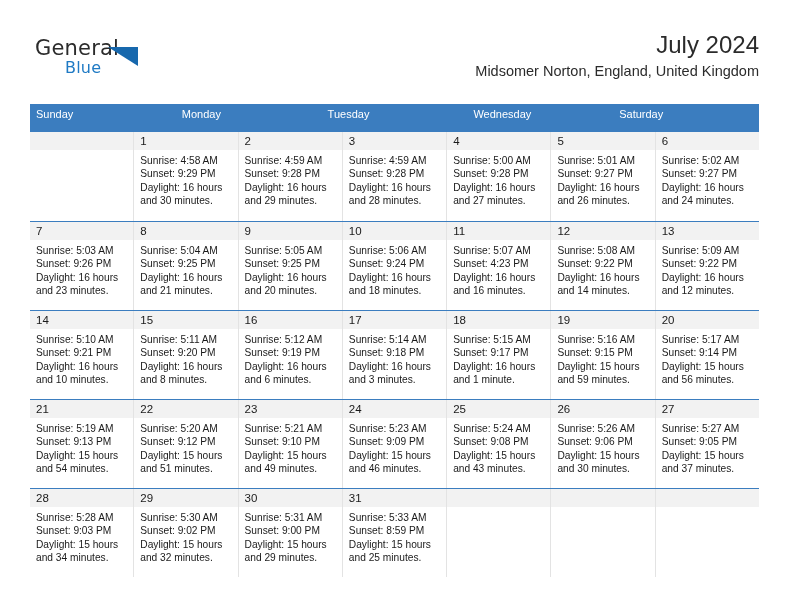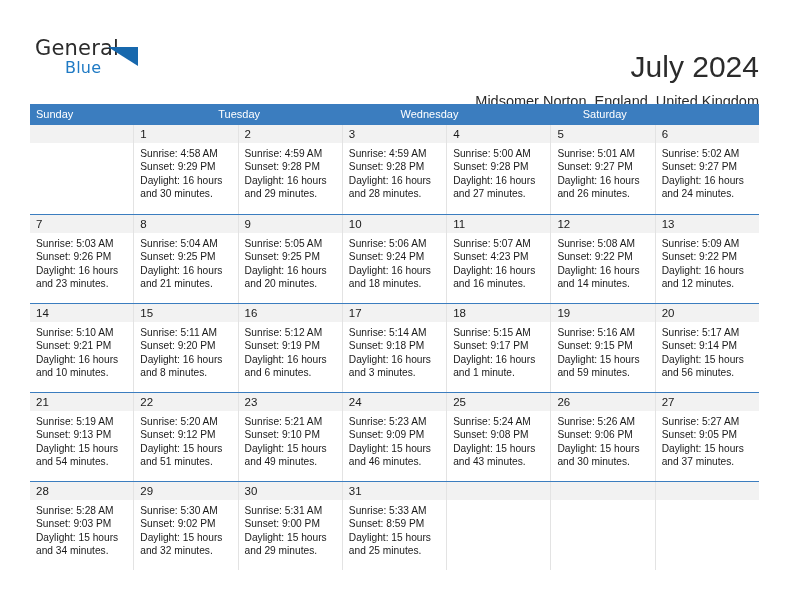--- a/index.html
+++ b/index.html
@@ -65,45 +65,43 @@
     border-color: transparent #1768ad transparent transparent;
   }
 
   .title-block {
     position: absolute;
     right: 0;
     top: 0;
     text-align: right;
   }
   .cal-title {
-    font-size: 30px;
+    font-size: 24px;
     color: #2b2b2b;
     line-height: 34px;
     white-space: nowrap;
-    margin-top: 22px;
   }
   .cal-subtitle {
-    margin-top: 8px;
     font-size: 14.5px;
     color: #2b2b2b;
     line-height: 18px;
     white-space: nowrap;
   }
 
   
   .calendar {
     position: absolute;
     left: 30px;
     top: 104px;
     width: 729px;
   }
   .dow-row {
     display: flex;
     background: #3b7dbf;
-    height: 21px;
+    height: 28px;
   }
   .dow {
     flex: 1 1 0;
     color: #ffffff;
     font-size: 11px;
     line-height: 21px;
     padding-left: 6px;
     box-sizing: border-box;
     white-space: nowrap;
     overflow: hidden;
@@ -170,20 +168,21 @@
       <div class="cal-title">July 2024</div>
       <div class="cal-subtitle">Midsomer Norton, England, United Kingdom</div>
     </div>
 
   </div>
 
   <div class="calendar">
 
     <div class="dow-row">
       <div class="dow">Sunday</div>
+      <div class="dow">Monday</div>
       <div class="dow">Tuesday</div>
       <div class="dow">Wednesday</div>
       <div class="dow">Saturday</div>
     </div>
 
     <div id="weeks-container">
         <div class="week">
           <div class="day-cell empty">
             <div class="day-num-band">
               <span class="day-num"></span>

